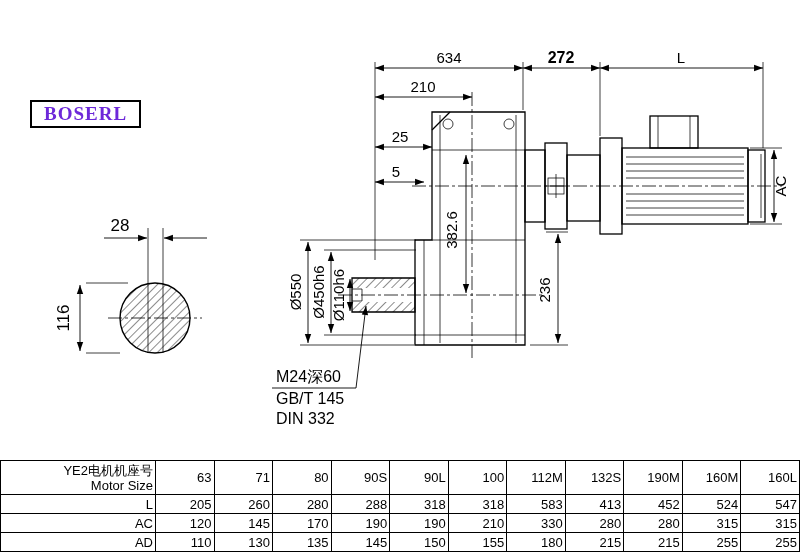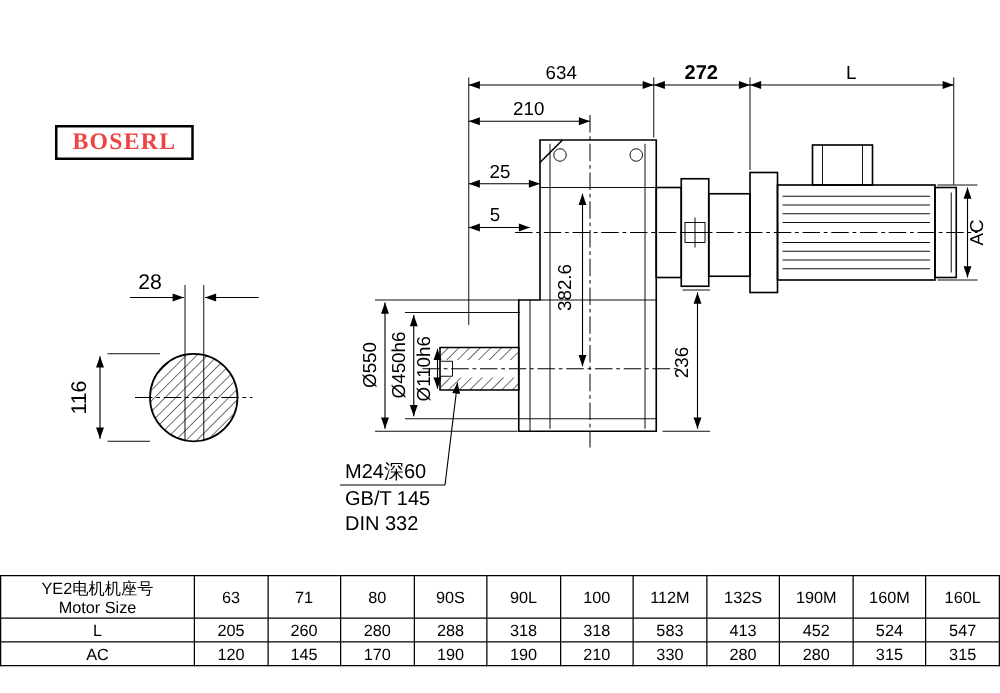--- a/index.html
+++ b/index.html
@@ -1,31 +1,31 @@
 <!DOCTYPE html>
 <html><head>
 <meta charset="utf-8">
 <style>
   html,body{margin:0;padding:0;background:#fff;}
   #page{position:relative;width:800px;height:554px;background:#fff;overflow:hidden;
         font-family:"Liberation Sans",sans-serif;color:#000;}
   #title{position:absolute;top:5px;left:4px;font-size:20px;font-weight:bold;color:#cc0000;white-space:nowrap;}
-  #brand{position:absolute;top:100px;left:44px;border:2px solid #000;padding:1px 12px;
-         font-family:"Liberation Serif",serif;font-size:19px;font-weight:bold;color:#ef4444;letter-spacing:1px;}
+  #brand{position:absolute;top:100px;left:30px;border:2px solid #000;padding:1px 12px;
+         font-family:"Liberation Serif",serif;font-size:19px;font-weight:bold;color:#6d28d9;letter-spacing:1px;}
   svg{position:absolute;top:0;left:0;}
   svg text{font-family:"Liberation Sans",sans-serif;fill:#000;font-size:15px;}
   svg text.big{font-size:17px;}
   svg text.bold{font-weight:bold;font-size:16px;}
   svg text.note{font-size:16px;}
   .ln{stroke:#000;stroke-width:1.3;fill:none;}
   .thin{stroke:#000;stroke-width:0.75;fill:none;}
   .dim{stroke:#000;stroke-width:0.9;fill:none;}
   .cl{stroke:#000;stroke-width:0.8;stroke-dasharray:14 3 3 3;fill:none;}
   table{position:absolute;top:460px;left:0;width:800px;border-collapse:collapse;table-layout:fixed;font-size:13px;background:#fff;}
-  td{border:1px solid #000;text-align:center;padding:0 2px;height:18px;}
+  td{border:1px solid #000;text-align:right;padding:0 2px;height:18px;}
   td.first{width:150px;}
   tr.head td{height:33px;}
   .hl{line-height:15px;}
 </style>
 </head>
 <body>
 
 <div id="page">
 
   <svg width="800" height="460" viewBox="0 0 800 460">
@@ -198,16 +198,30 @@
         <td>170</td>
         <td>190</td>
         <td>190</td>
         <td>210</td>
         <td>330</td>
         <td>280</td>
         <td>280</td>
         <td>315</td>
         <td>315</td>
       </tr>
+      <tr>
+        <td class="first">AD</td>
+        <td>110</td>
+        <td>130</td>
+        <td>135</td>
+        <td>145</td>
+        <td>150</td>
+        <td>155</td>
+        <td>180</td>
+        <td>215</td>
+        <td>215</td>
+        <td>255</td>
+        <td>255</td>
+      </tr>
     </tbody>
   </table>
 
 </div>
 
 </body></html>

